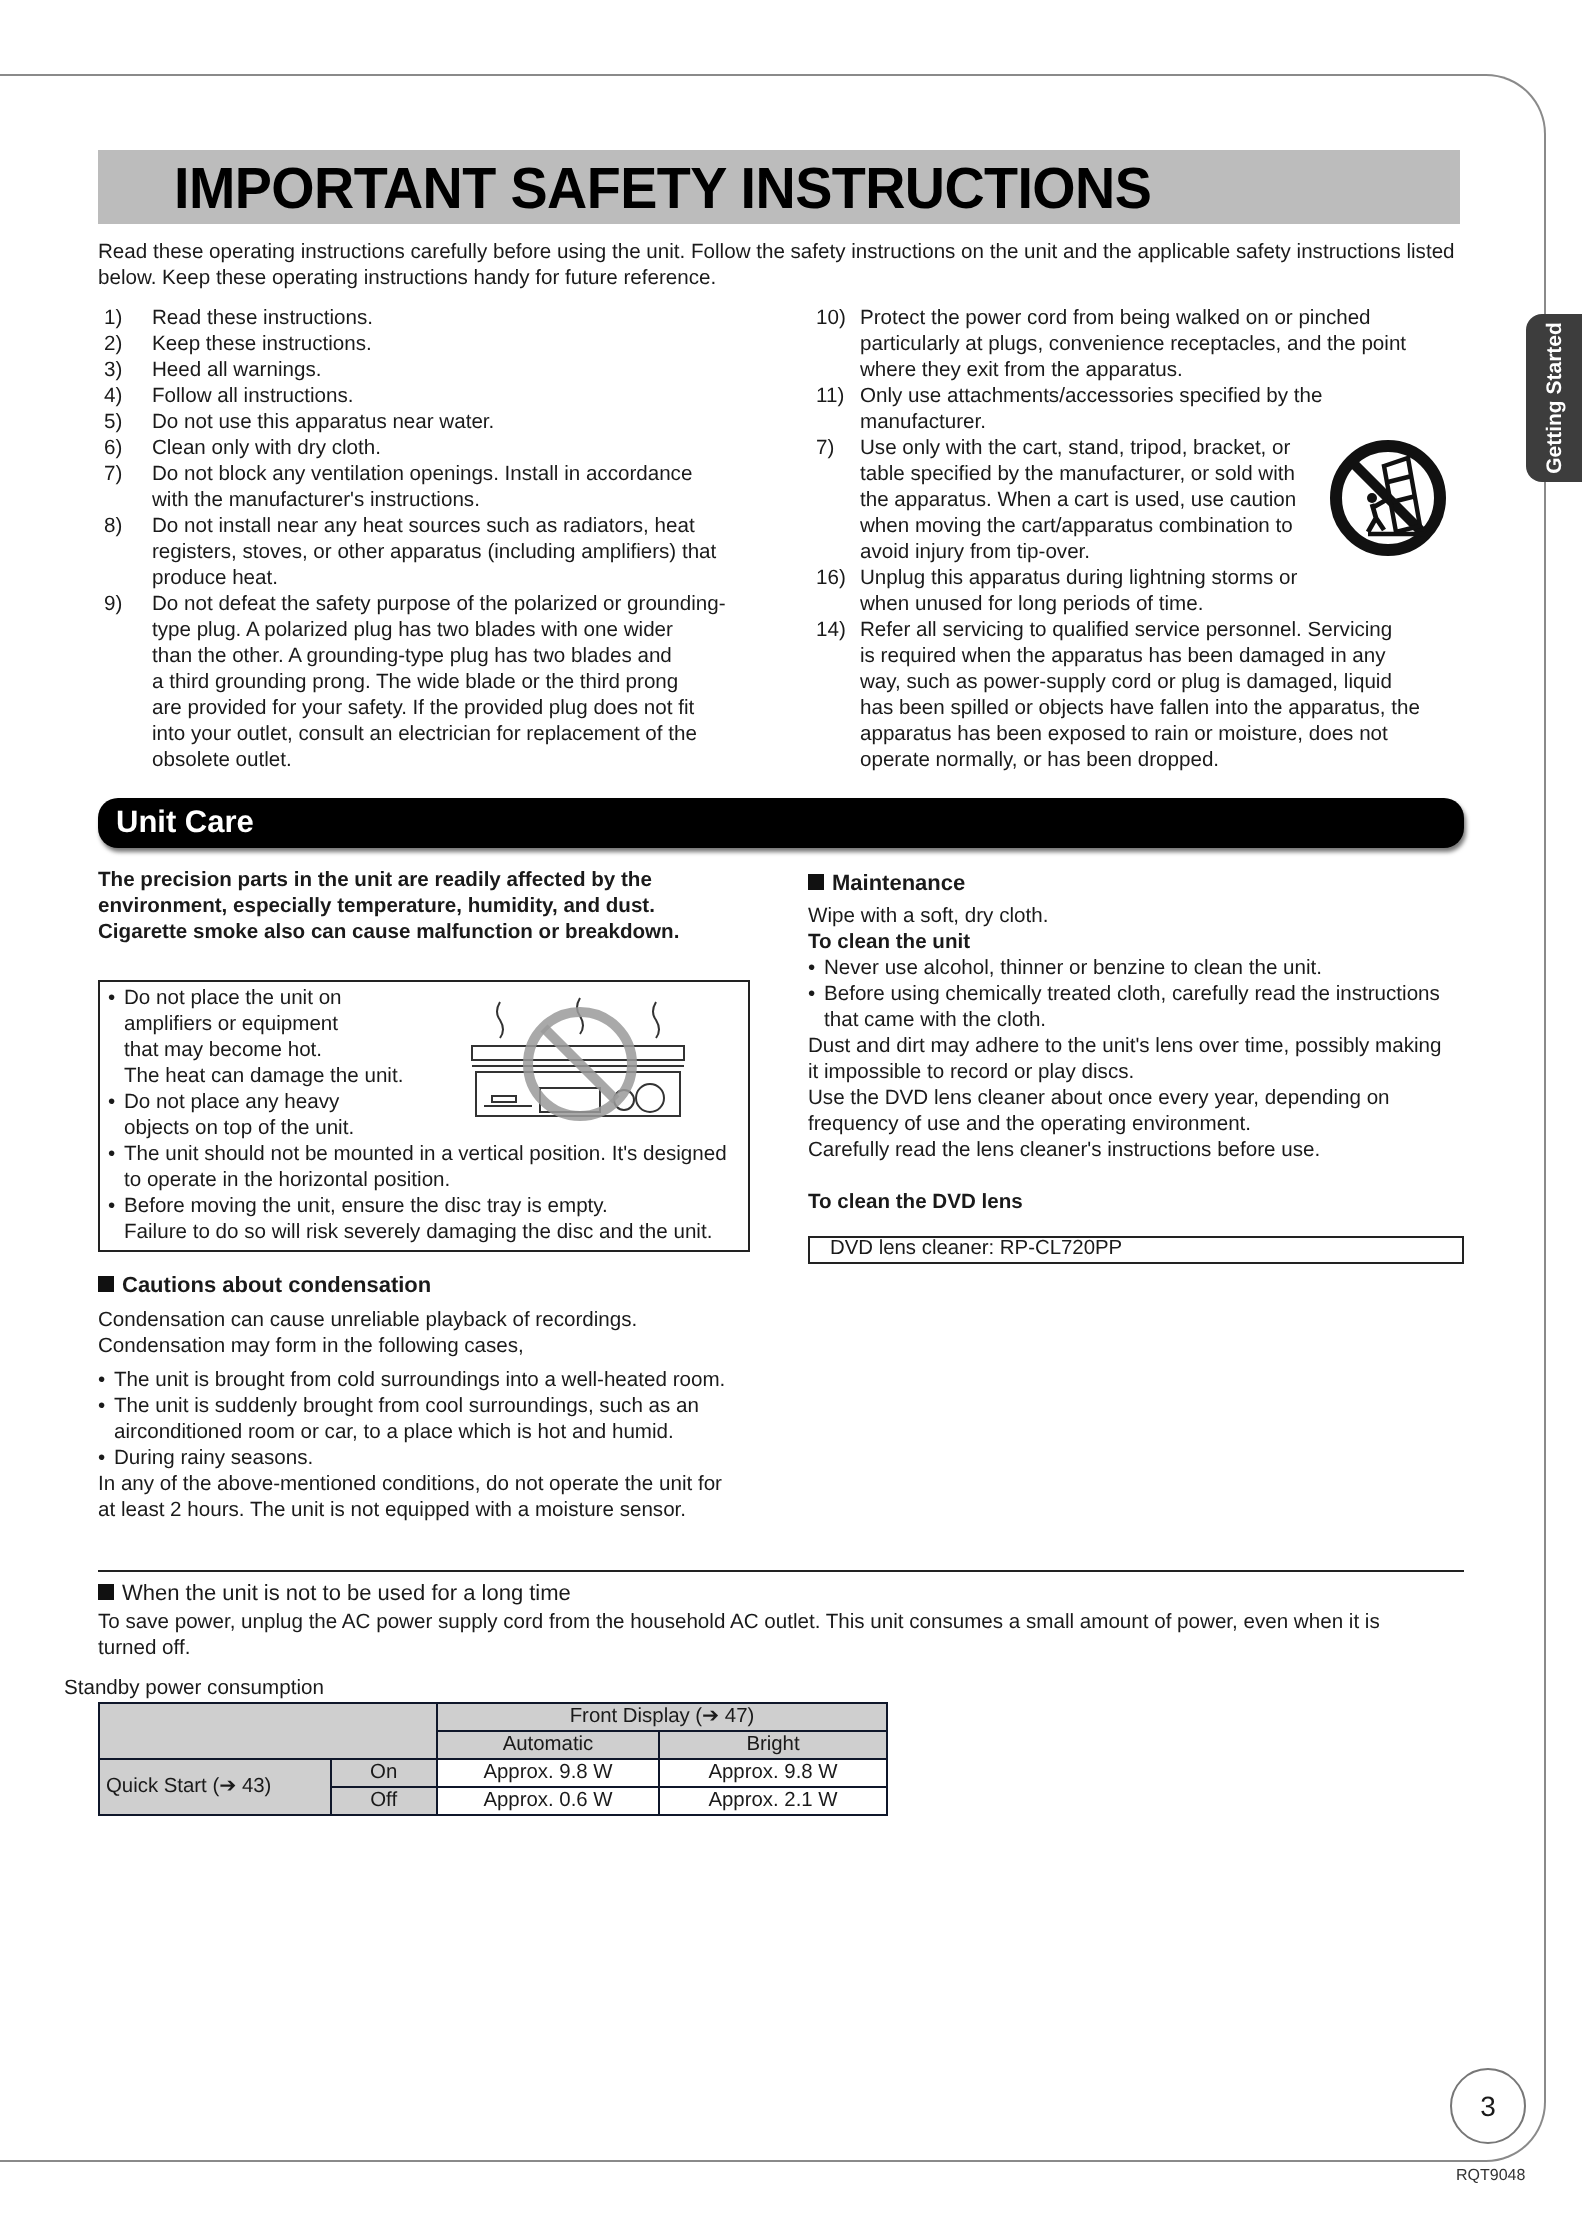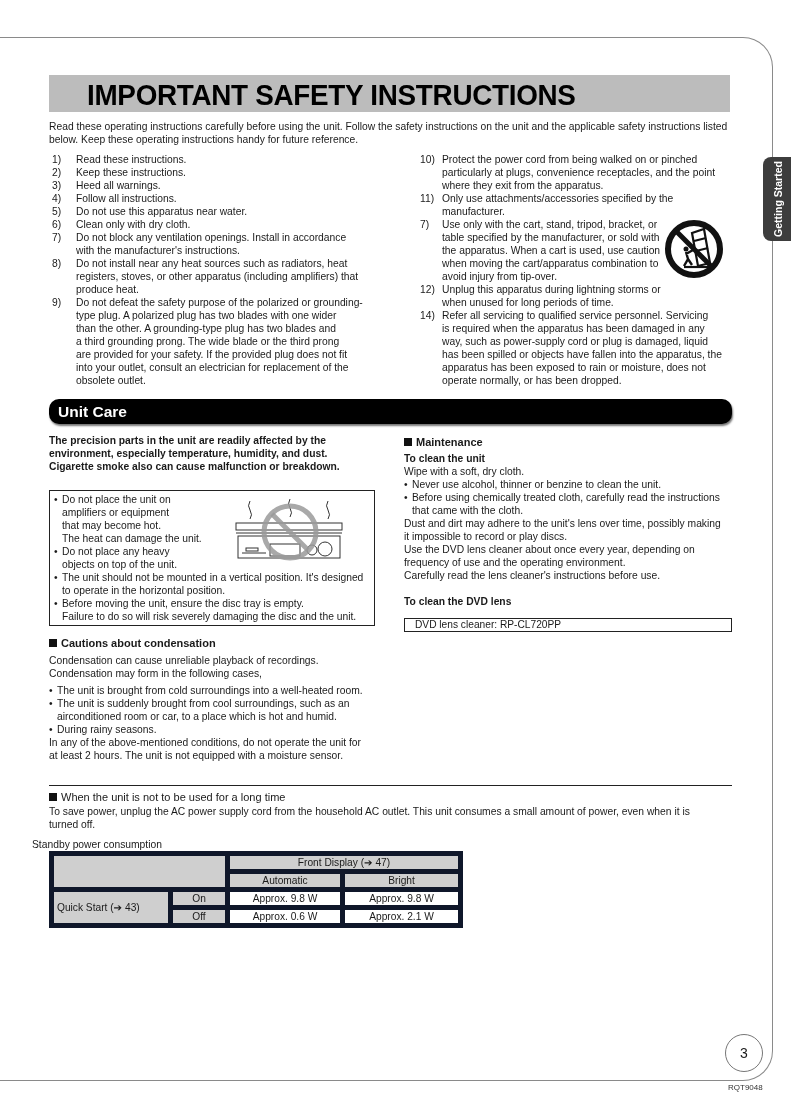--- a/index.html
+++ b/index.html
@@ -12,21 +12,21 @@
   .side-tab span { position: absolute; left: 50%; top: 50%; transform: translate(-50%,-50%) rotate(-90deg);
                    white-space: nowrap; color: #fff; font-weight: bold; font-size: 10.5px; }
   .title-bar { position: absolute; left: 49px; top: 75px; width: 681px; height: 37px; background: #bcbcbc; }
   .title-bar h1 { margin: 0; position: absolute; left: 38px; top: 3px; font-size: 29px; line-height: 34px;
                   font-weight: bold; letter-spacing: -0.3px; color: #000; transform: scaleX(0.96); transform-origin: left; }
   .intro { position: absolute; left: 49px; top: 120px; width: 685px; font-size: 10.3px; line-height: 13px; }
   .list { position: absolute; margin: 0; padding: 0; list-style: none; }
   .list li { position: relative; padding-left: 24px; }
   .list li .num { position: absolute; left: 0; top: 0; }
   .list-left { left: 52px; top: 153px; width: 325px; }
-  .list-right { left: 408px; top: 153px; width: 315px; margin-left: 12px; }
+  .list-right { left: 408px; top: 153px; width: 315px; }
   .list-right li { padding-left: 22px; }
   .cart-icon { position: absolute; left: 664px; top: 219px; width: 60px; height: 60px; }
   .section-bar { position: absolute; left: 49px; top: 399px; width: 683px; height: 25px; background: #000;
                  border-radius: 10px 10px 10px 10px; box-shadow: 1px 2px 2px #777; }
   .section-bar span { position: absolute; left: 9px; top: 3px; color: #fff; font-weight: bold; font-size: 15.5px; line-height: 19px; }
   .lead { position: absolute; left: 49px; top: 434px; width: 330px; font-weight: bold; font-size: 10.3px; line-height: 13px; }
   .care-box { position: absolute; left: 49px; top: 490px; width: 324px; height: 134px; border: 1px solid #222; }
   .care-box .bl { position: absolute; left: 4px; width: 320px; padding-left: 8px; }
   .care-box .bl .b { position: absolute; left: 0; top: 0; }
   .unit-illus { position: absolute; left: 232px; top: 496px; width: 112px; height: 70px; }
@@ -38,21 +38,21 @@
   .bul::before { content: "\2022"; position: absolute; left: 0; top: 0; }
   .cleaner-box { position: absolute; left: 404px; top: 618px; width: 326px; height: 12px; border: 1px solid #222;
                  font-size: 10.2px; line-height: 12px; }
   .cleaner-box span { position: absolute; left: 10px; top: 0; }
   .divider { position: absolute; left: 49px; top: 785px; width: 683px; height: 0; border-top: 1.5px solid #222; }
   .long-time-h { position: absolute; left: 49px; top: 790px; font-size: 11px; line-height: 14px; }
   .long-time-h .sq { display: inline-block; width: 8px; height: 8px; background: #111; margin-right: 4px; }
   .long-time-p { position: absolute; left: 49px; top: 805px; width: 680px; }
   .standby-label { position: absolute; left: 32px; top: 838px; }
   table.power { position: absolute; left: 49px; top: 851px; border-collapse: collapse; font-size: 10.2px; }
-  table.power td { border: 5px solid #0f172a; height: 13px; padding: 0 3px; line-height: 13px; text-align: center; }
+  table.power td { border: 1px solid #0f172a; height: 13px; padding: 0 3px; line-height: 13px; text-align: center; }
   table.power td.g { background: #cfcfcf; }
   .page-num { position: absolute; left: 725px; top: 1034px; width: 36px; height: 36px; border: 1px solid #777;
               border-radius: 50%; text-align: center; line-height: 36px; font-size: 14px; }
   .doc-code { position: absolute; left: 728px; top: 1083px; font-size: 8px; line-height: 10px; color: #333; }
 </style>
 </head>
 <body>
 
 <div class="page-frame"></div>
 
@@ -74,21 +74,21 @@
     <li><span class="num">5)</span><span>Do not use this apparatus near water.</span></li>
     <li><span class="num">6)</span><span>Clean only with dry cloth.</span></li>
     <li><span class="num">7)</span><span>Do not block any ventilation openings. Install in accordance<br>with the manufacturer's instructions.</span></li>
     <li><span class="num">8)</span><span>Do not install near any heat sources such as radiators, heat<br>registers, stoves, or other apparatus (including amplifiers) that<br>produce heat.</span></li>
     <li><span class="num">9)</span><span>Do not defeat the safety purpose of the polarized or grounding-<br>type plug. A polarized plug has two blades with one wider<br>than the other. A grounding-type plug has two blades and<br>a third grounding prong. The wide blade or the third prong<br>are provided for your safety. If the provided plug does not fit<br>into your outlet, consult an electrician for replacement of the<br>obsolete outlet.</span></li>
   </ol>
 <ol class="list list-right" id="listRight">
     <li><span class="num">10)</span><span>Protect the power cord from being walked on or pinched<br>particularly at plugs, convenience receptacles, and the point<br>where they exit from the apparatus.</span></li>
     <li><span class="num">11)</span><span>Only use attachments/accessories specified by the<br>manufacturer.</span></li>
     <li><span class="num">7)</span><span>Use only with the cart, stand, tripod, bracket, or<br>table specified by the manufacturer, or sold with<br>the apparatus. When a cart is used, use caution<br>when moving the cart/apparatus combination to<br>avoid injury from tip-over.</span></li>
-    <li><span class="num">12)</span><span>Unplug this apparatus during lightning storms or<br>when unused for long periods of time.</span></li>
+    <li><span class="num">16)</span><span>Unplug this apparatus during lightning storms or<br>when unused for long periods of time.</span></li>
     <li><span class="num">14)</span><span>Refer all servicing to qualified service personnel. Servicing<br>is required when the apparatus has been damaged in any<br>way, such as power-supply cord or plug is damaged, liquid<br>has been spilled or objects have fallen into the apparatus, the<br>apparatus has been exposed to rain or moisture, does not<br>operate normally, or has been dropped.</span></li>
   </ol>
 
 <svg class="cart-icon" viewBox="0 0 60 60">
   <circle cx="30" cy="30" r="26" fill="none" stroke="#111" stroke-width="6"></circle>
   <line x1="12" y1="12" x2="48" y2="48" stroke="#111" stroke-width="5"></line>
   <g stroke="#111" stroke-width="2.2" fill="none">
     <polygon points="28,14 40,10 46,44 34,47"></polygon>
     <line x1="30" y1="22" x2="42" y2="19"></line>
     <line x1="32" y1="32" x2="44" y2="29"></line>
@@ -137,22 +137,22 @@
     <p class="bul">The unit is brought from cold surroundings into a well-heated room.</p>
     <p class="bul">The unit is suddenly brought from cool surroundings, such as an<br>airconditioned room or car, to a place which is hot and humid.</p>
     <p class="bul">During rainy seasons.</p>
     <p>In any of the above-mentioned conditions, do not operate the unit for<br>at least 2 hours. The unit is not equipped with a moisture sensor.</p>
   </div>
 
 <div class="sub-h" style="left:404px; top:435px;">
   <span class="sq"></span><span>Maintenance</span>
 </div>
 <div class="text-block" style="left:404px; top:452px; width:330px;" id="maintText">
+    <p>Wipe with a soft, dry cloth.</p>
     <p style="font-weight: bold;">To clean the unit</p>
-    <p>Wipe with a soft, dry cloth.</p>
     <p class="bul">Never use alcohol, thinner or benzine to clean the unit.</p>
     <p class="bul">Before using chemically treated cloth, carefully read the instructions<br>that came with the cloth.</p>
     <p>Dust and dirt may adhere to the unit's lens over time, possibly making<br>it impossible to record or play discs.<br>Use the DVD lens cleaner about once every year, depending on<br>frequency of use and the operating environment.<br>Carefully read the lens cleaner's instructions before use.</p>
     <p style="font-weight: bold; margin-top: 13px;">To clean the DVD lens</p>
   </div>
 
 <div class="cleaner-box">
   <span>DVD lens cleaner: RP-CL720PP</span>
 </div>
 

